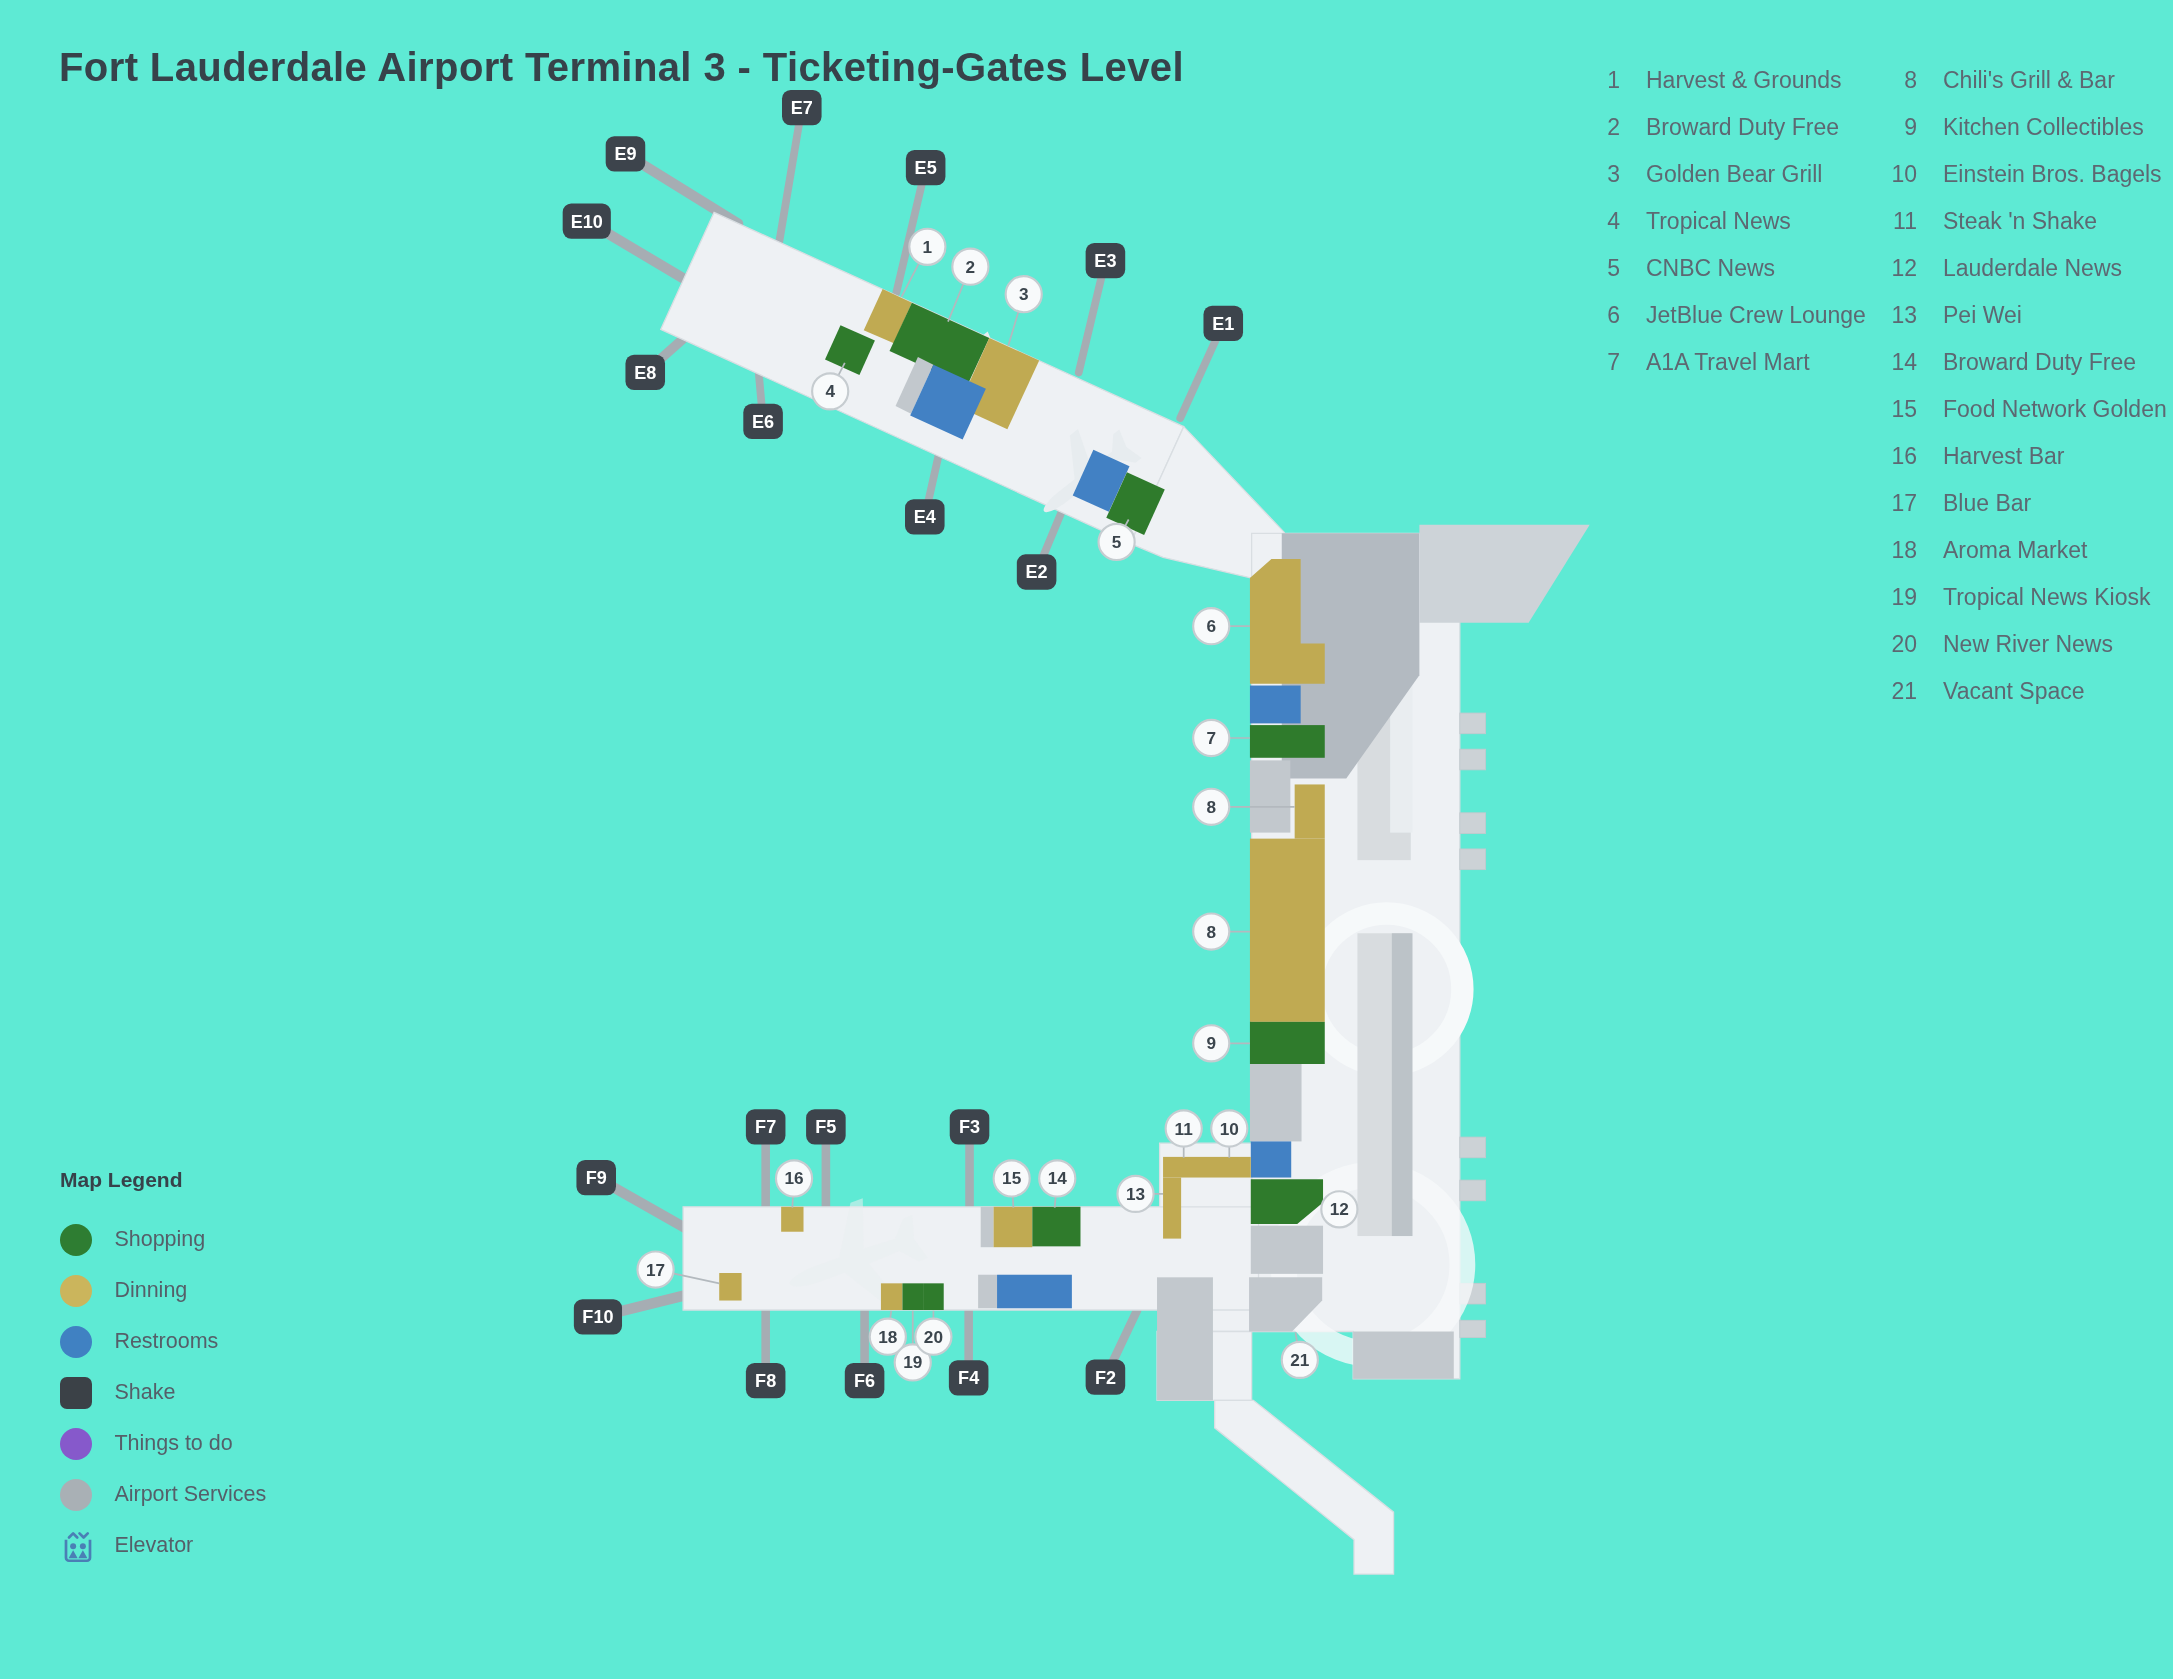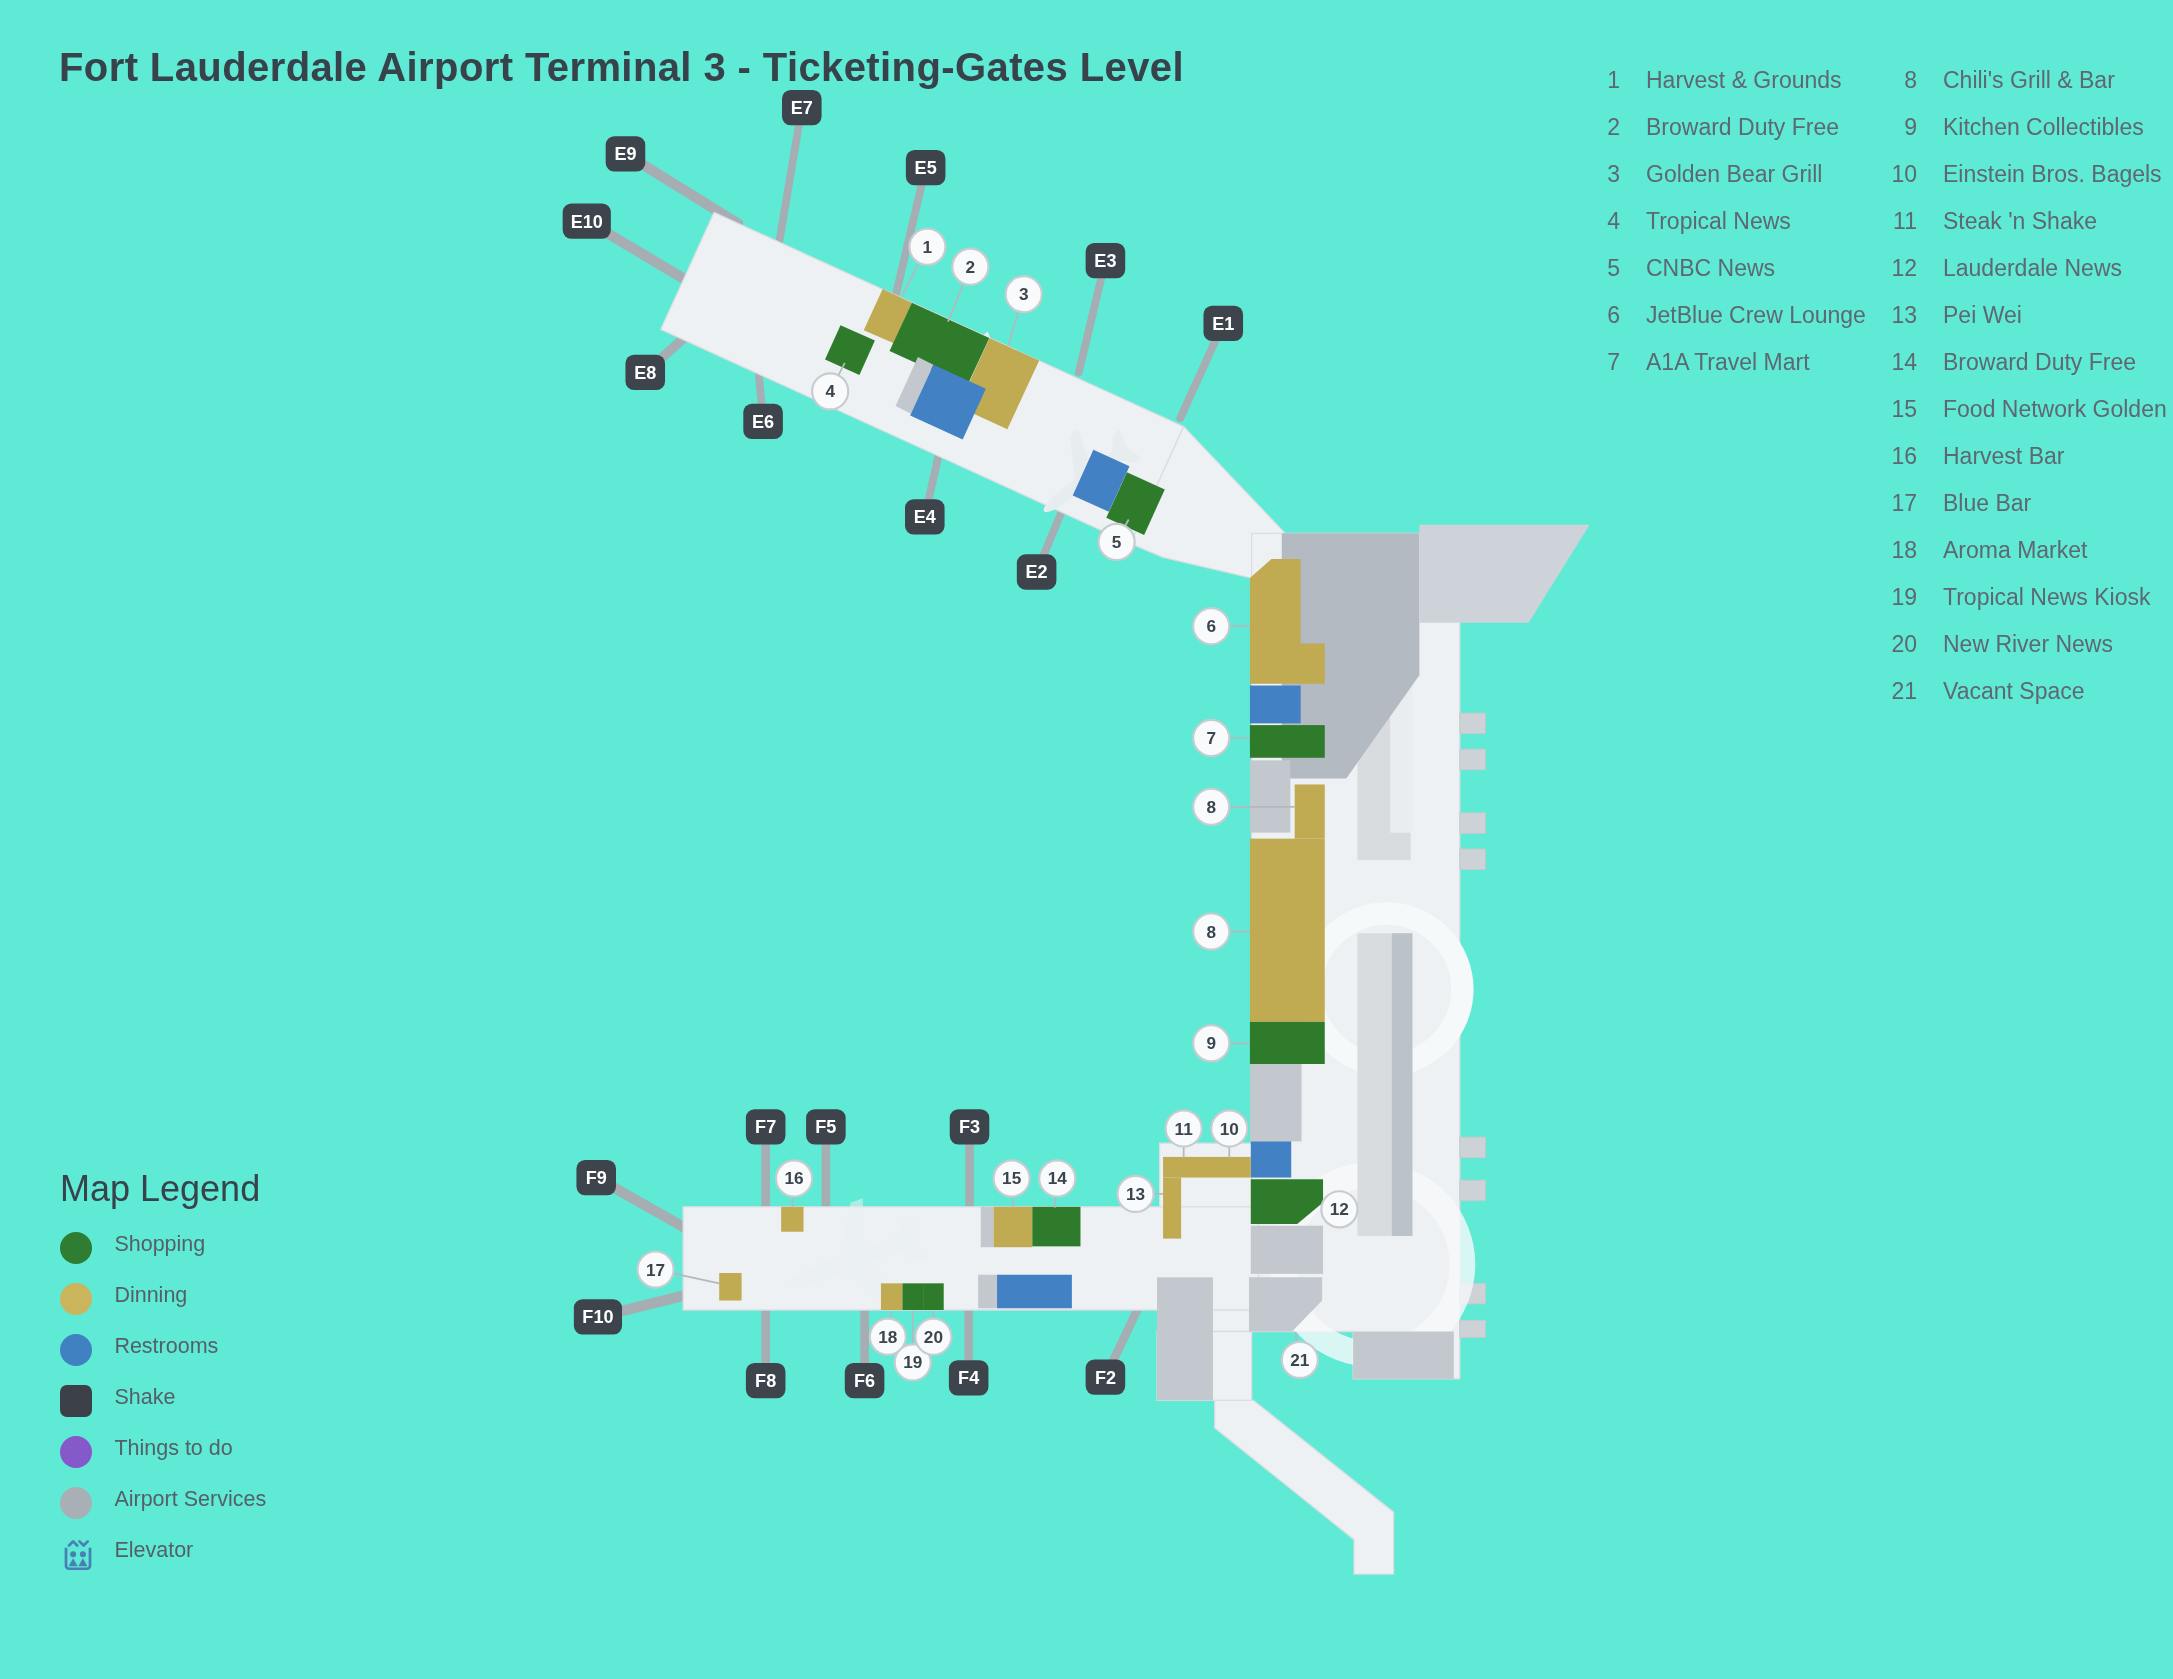--- a/index.html
+++ b/index.html
@@ -9,22 +9,22 @@
               color:#37424a;letter-spacing:0.4px;}
   
   .directory{position:absolute;top:57px;}
   .dir-col-1{left:1587px;}
   .dir-col-2{left:1884px;}
   .dir-row{display:flex;align-items:center;height:47px;}
   .dir-num{width:33px;text-align:right;font-size:23px;color:#5d6872;flex:0 0 auto;}
   .dir-label{margin-left:26px;font-size:23px;color:#5d6872;white-space:nowrap;}
   
   .legend{position:absolute;left:60px;top:1168px;}
-  .legend h2{margin:0 0 22.4px 0;font-size:36px;font-weight:400;color:#37424a;}
-  .legend-item{display:flex;align-items:flex-start;height:51px;}
+  .legend h2{margin:0 0 22.4px 0;font-size:21px;font-weight:700;color:#37424a;}
+  .legend-item{display:flex;align-items:center;height:51px;}
   .swatch{width:32px;height:32px;border-radius:50%;flex:0 0 auto;}
   .swatch.square{border-radius:6.9px;}
   .swatch.elevator{background:none !important;border-radius:0;}
   .legend-label{margin-left:22.4px;font-size:21.5px;color:#555f69;}
   
   svg.map{position:absolute;left:0;top:0;width:2173px;height:1679px;}
   .floor{fill:#eef1f4;stroke:#d9dee2;stroke-width:1.5;}
   .tab{fill:#ccd2d6;stroke:#c3c9ce;stroke-width:1;}
   .counter{fill:#d8dcdf;}
   .stalk{stroke:#a6adb3;fill:none;stroke-linecap:round;}

